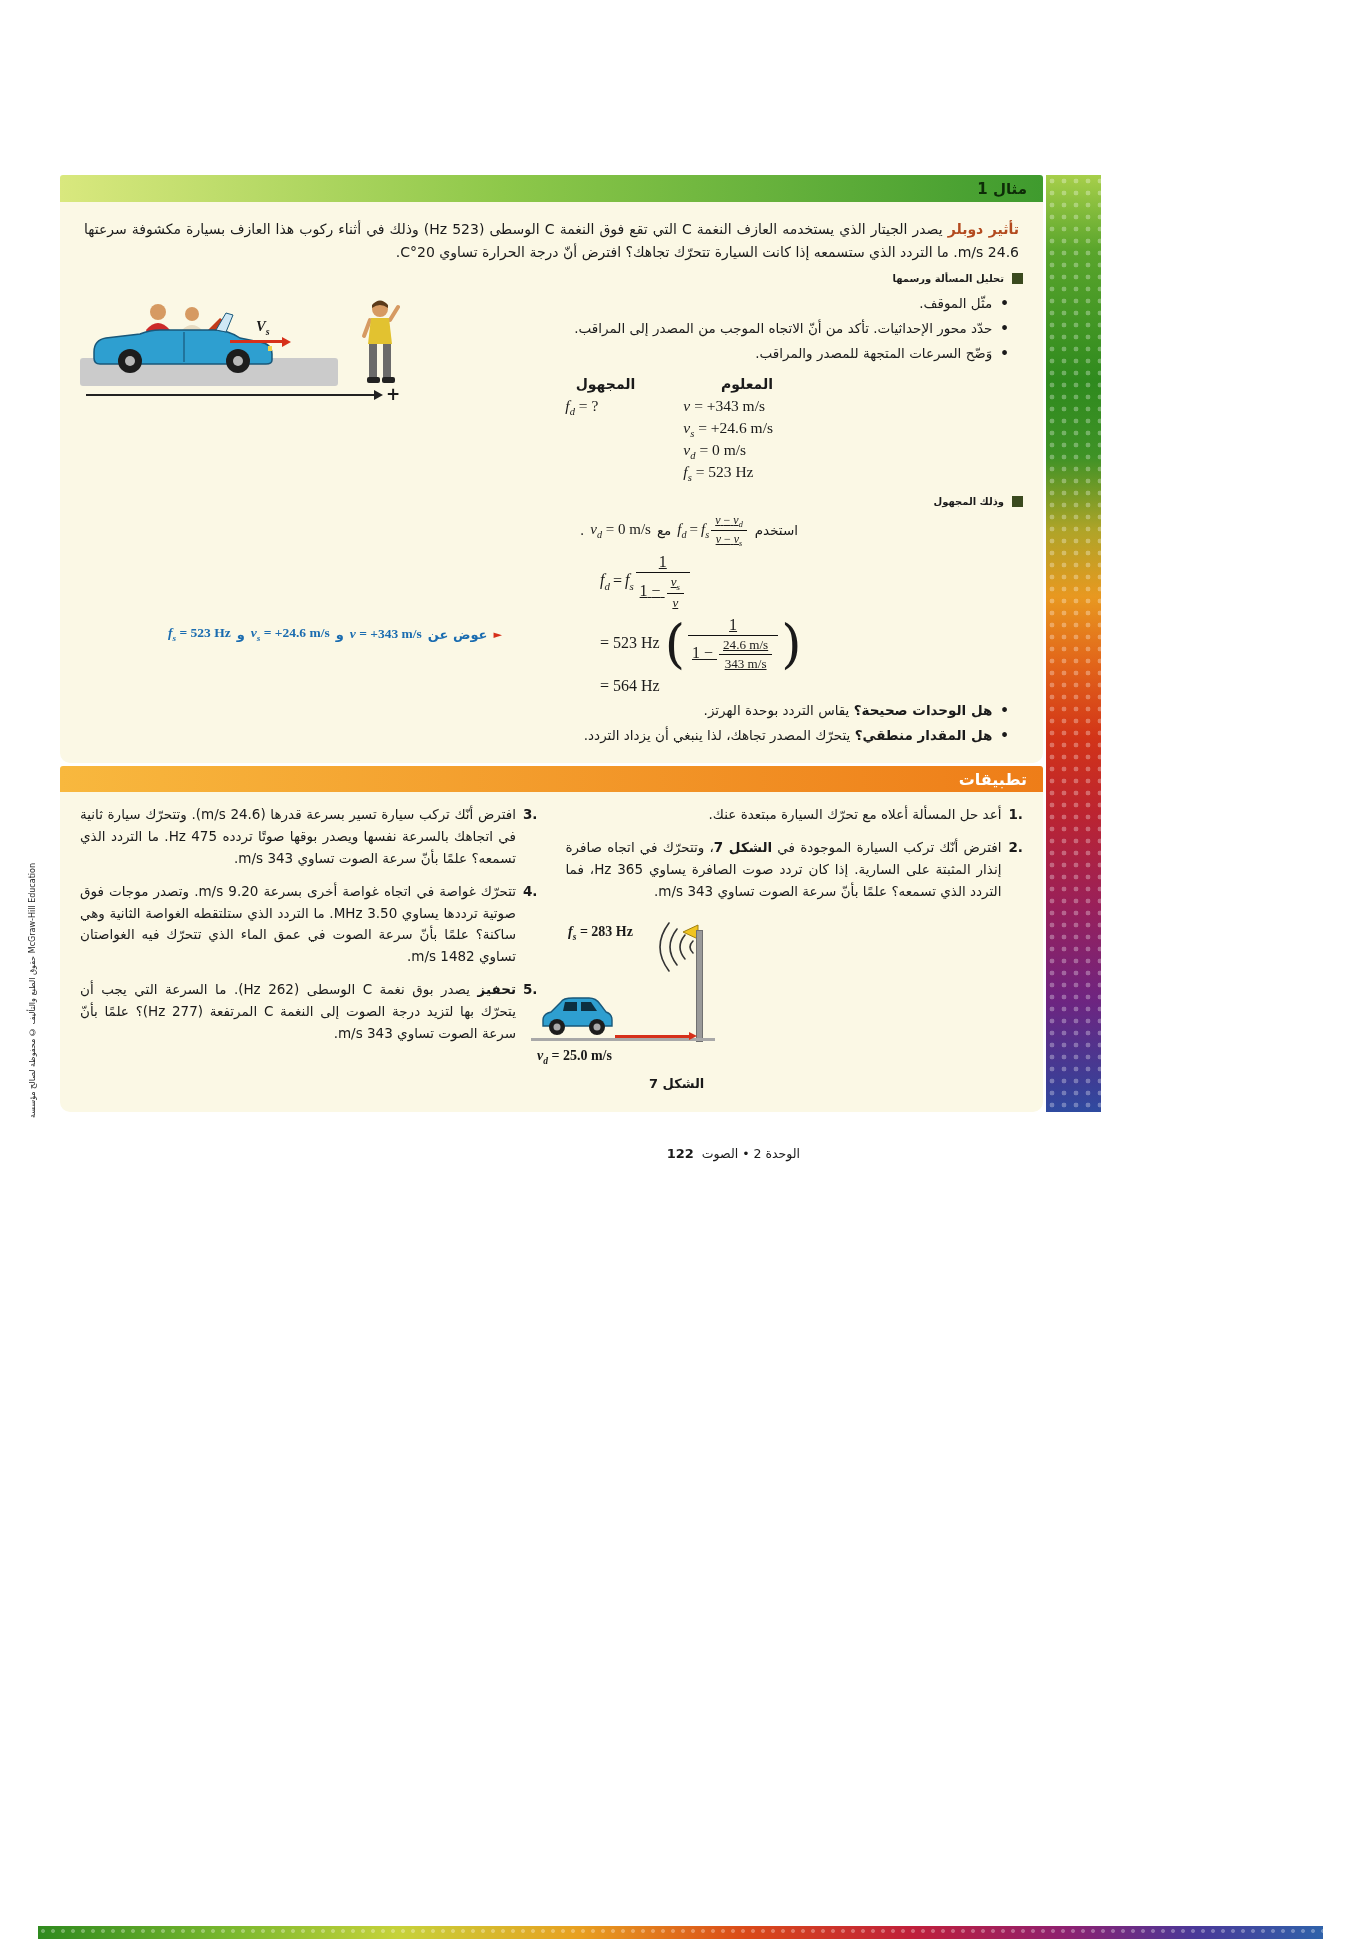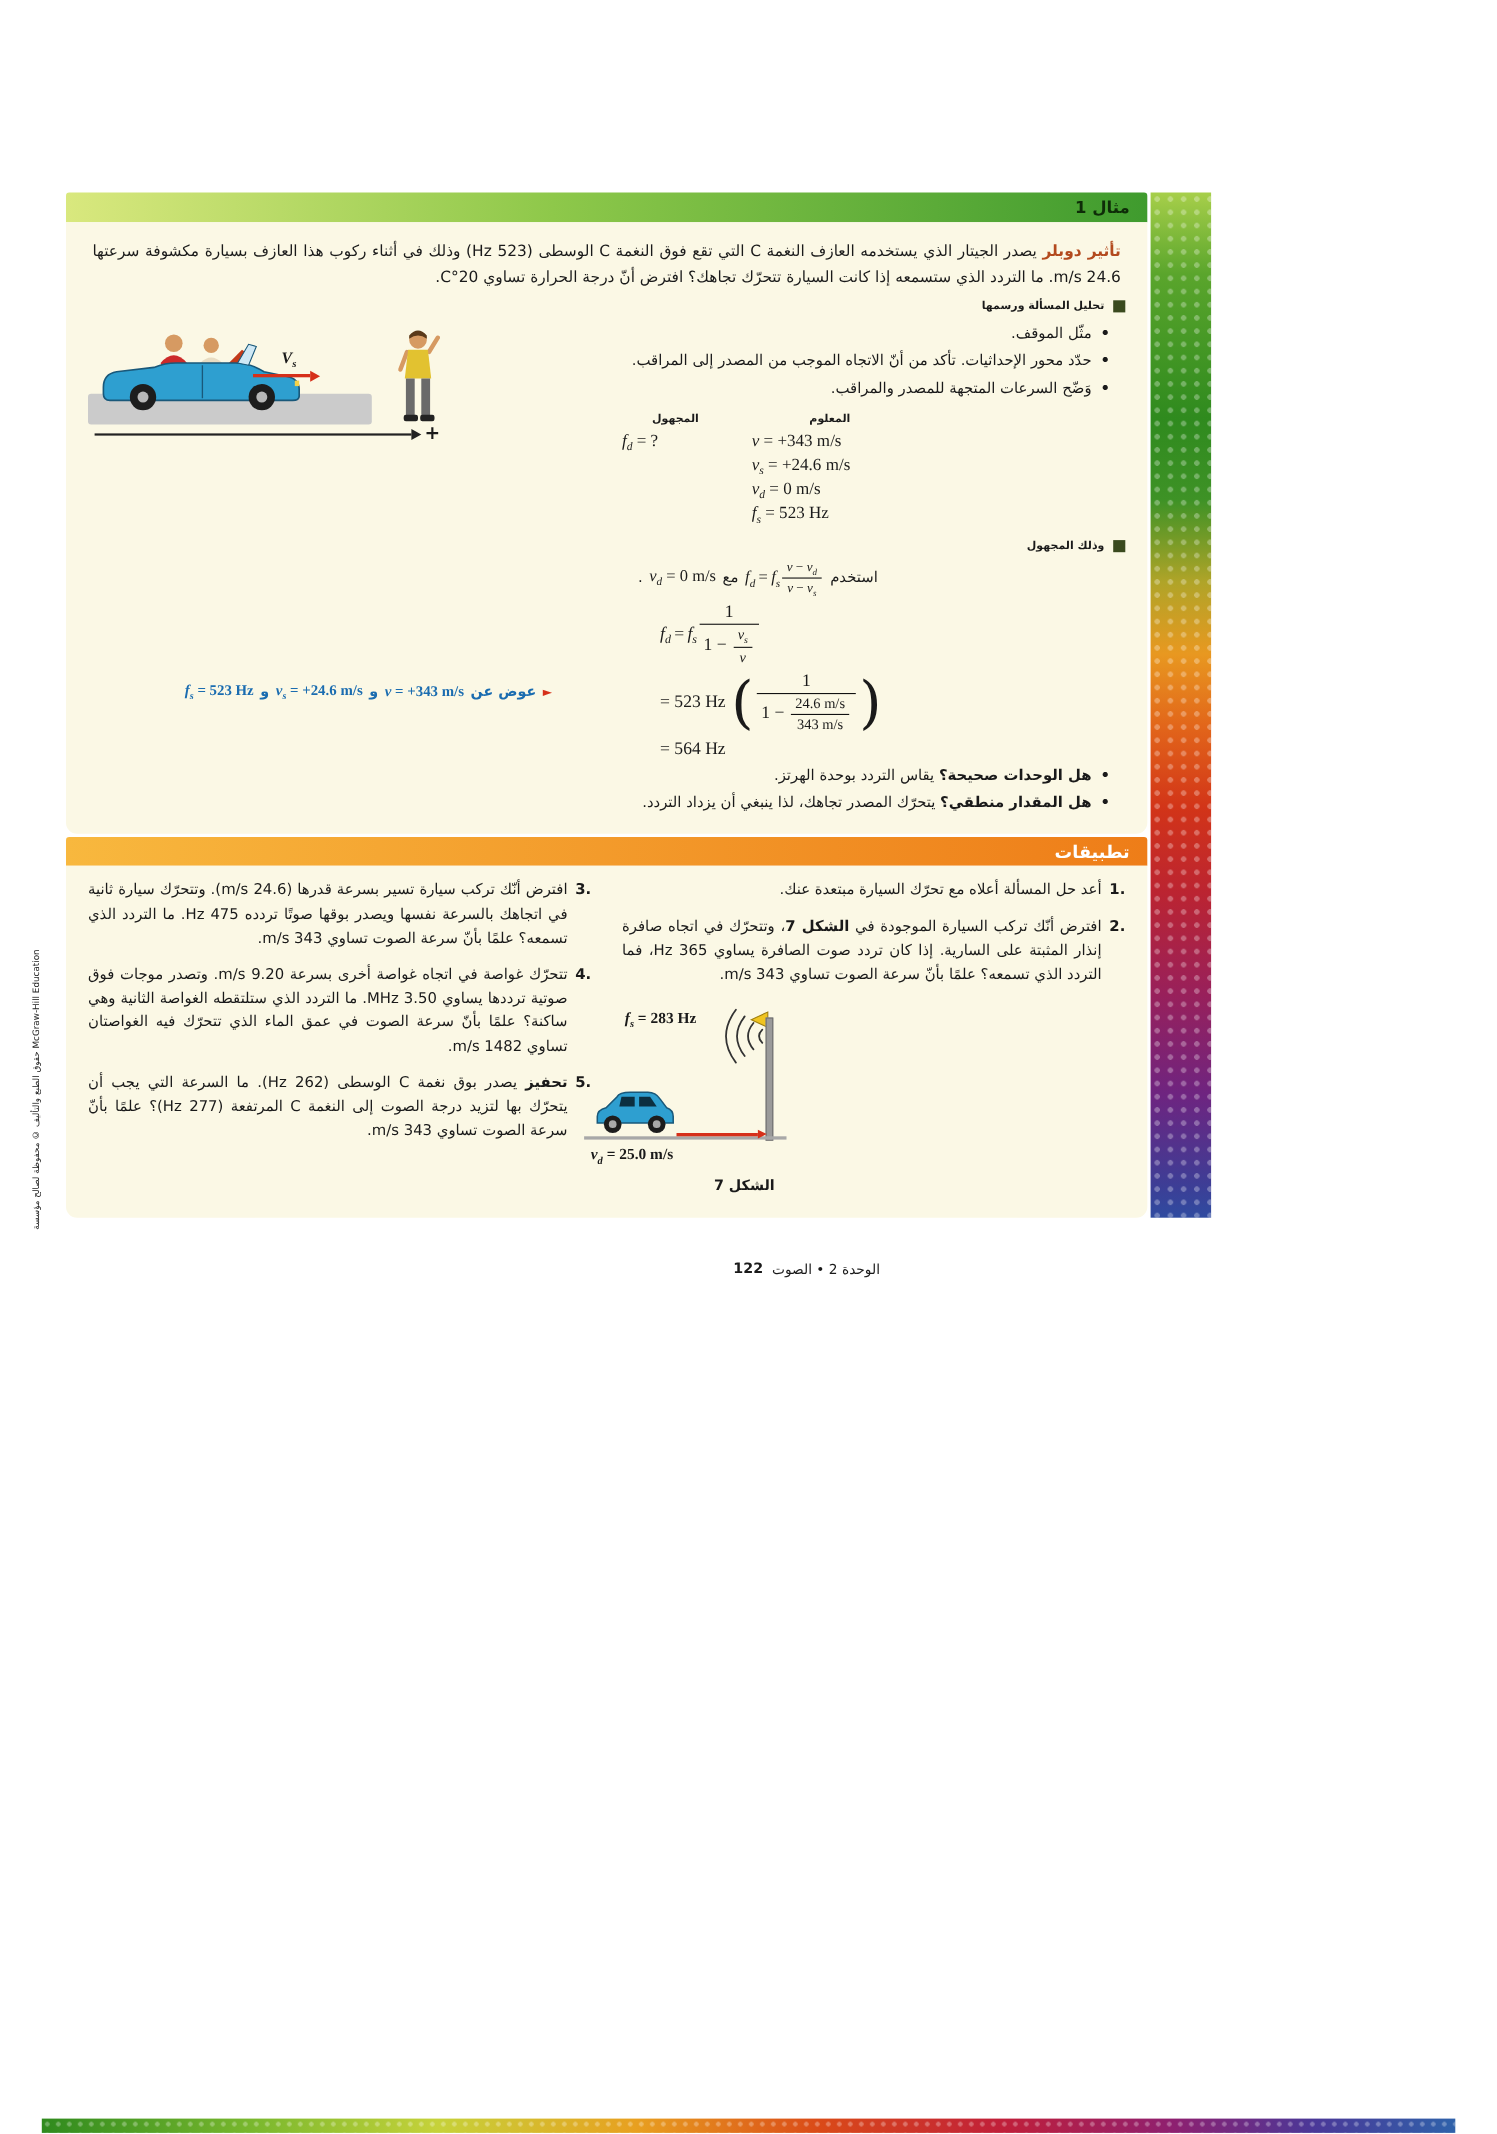--- a/index.html
+++ b/index.html
@@ -41,29 +41,29 @@
   .sec-head{direction:rtl;display:flex;align-items:center;gap:8px;font-weight:bold;font-size:10px;margin:10px 0 6px;}
   .sq{width:11px;height:11px;background:#3a4a1e;flex:none;}
   .bullet-line{direction:rtl;display:flex;gap:8px;font-size:13.5px;line-height:1.6;margin:3px 14px 3px 0;}
   .bdot{flex:none;font-weight:bold;}
 
   .analyze-row{display:flex;direction:rtl;align-items:flex-start;}
   .analyze-right{flex:1;min-width:0;}
 
   .ku-table{direction:rtl;display:flex;gap:48px;margin:12px 250px 0 0;}
   .ku-col{min-width:70px;}
-  .ku-title{font-weight:bold;font-size:10px;margin-bottom:5px;text-align:right;}
+  .ku-title{font-weight:bold;font-size:14px;margin-bottom:5px;text-align:right;}
   .ku-item{direction:ltr;text-align:left;font-family:"Liberation Serif","DejaVu Serif",serif;font-size:15.5px;margin:2px 0;}
 
   
   .math{direction:ltr;unicode-bidi:isolate;font-family:"Liberation Serif","DejaVu Serif",serif;}
   .mi{font-style:italic;}
   sub{font-size:0.68em;}
   .op{margin:0 3px;}
-  .frac{display:inline-block;vertical-align:middle;text-align:center;margin:0 2px;}
+  .frac{display:inline-block;vertical-align:middle;text-align:center;margin:0 2px;text-decoration:underline;}
   .frac .fn{display:block;padding:0 4px 1px;border-bottom:1.2px solid #111;}
   .frac .fd{display:block;padding:1px 4px 0;}
   .frac .frac{font-size:0.82em;}
   .frac.sm{font-size:0.8em;}
   .bigp{display:inline-block;vertical-align:middle;font-size:52px;line-height:56px;margin:0 1px;font-family:"DejaVu Serif",serif;}
 
   .use-line{direction:rtl;display:flex;align-items:center;gap:6px;margin:4px 225px 4px 0;font-size:13.5px;}
   .use-line .math{font-size:15px;}
   .eq-area{position:relative;direction:ltr;margin-bottom:4px;}
   .eq-stack{margin-left:520px;}

